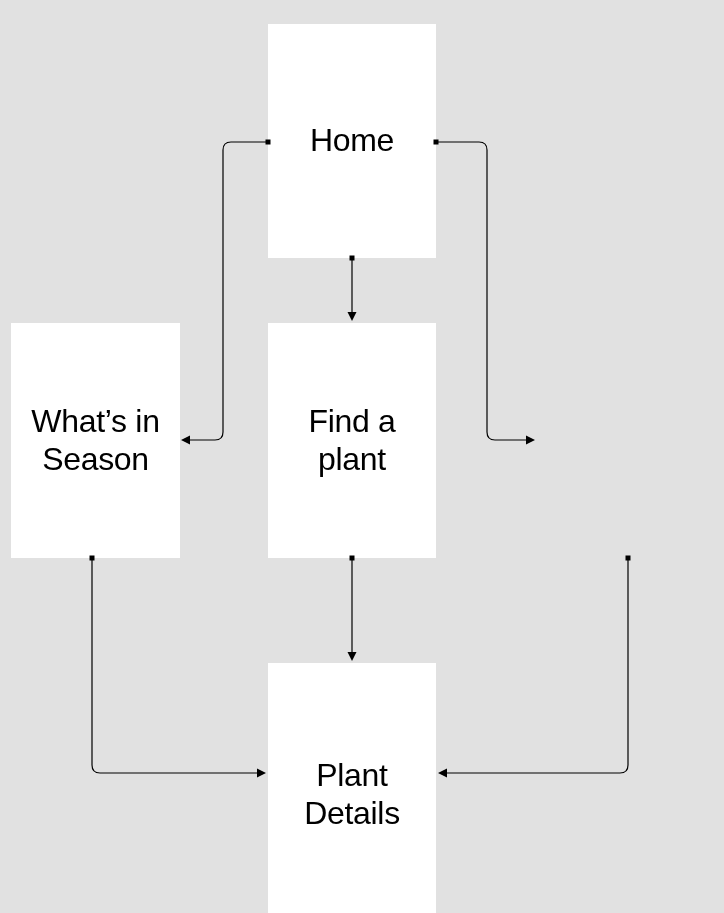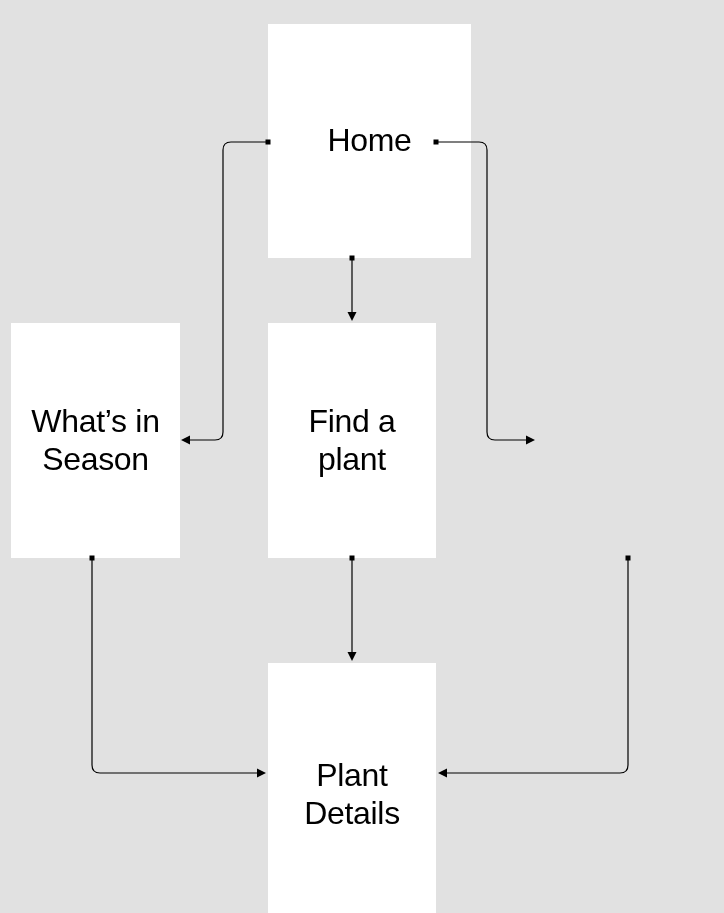--- a/index.html
+++ b/index.html
@@ -20,21 +20,21 @@
     background: #ffffff;
     display: flex;
     align-items: center;
     justify-content: center;
     text-align: center;
     color: #000000;
     font-size: 32px;
     line-height: 1.18;
     letter-spacing: -0.3px;
   }
-  .node-home            { left: 268px; top: 24px;  width: 203px; height: 234px; }
+  .node-home            { left: 268px; top: 24px;  width: 168px; height: 234px; }
   .node-whats-in-season { left: 11px;  top: 323px; width: 169px; height: 235px; }
   .node-find-a-plant    { left: 268px; top: 323px; width: 168px; height: 235px; }
   .node-my-plants       { left: 538px; top: 323px; width: 168px; height: 235px; }
   .node-plant-details   { left: 268px; top: 663px; width: 168px; height: 263px; }
   .node-label {
     display: block;
     width: 150px;
   }
   .connector-layer {
     position: absolute;

